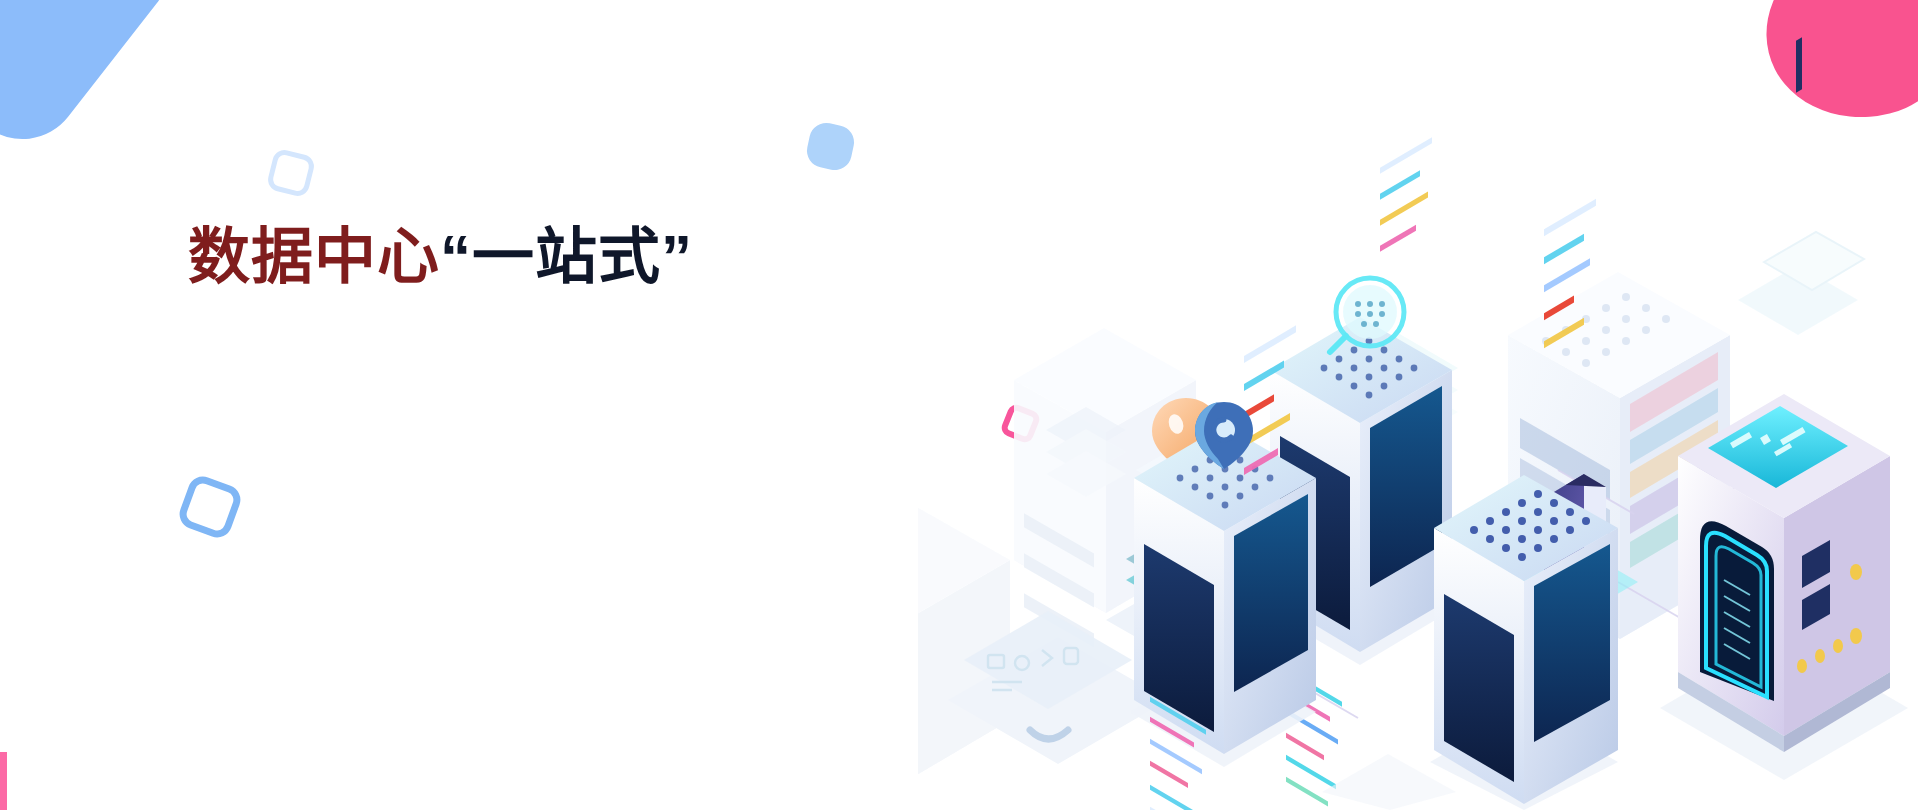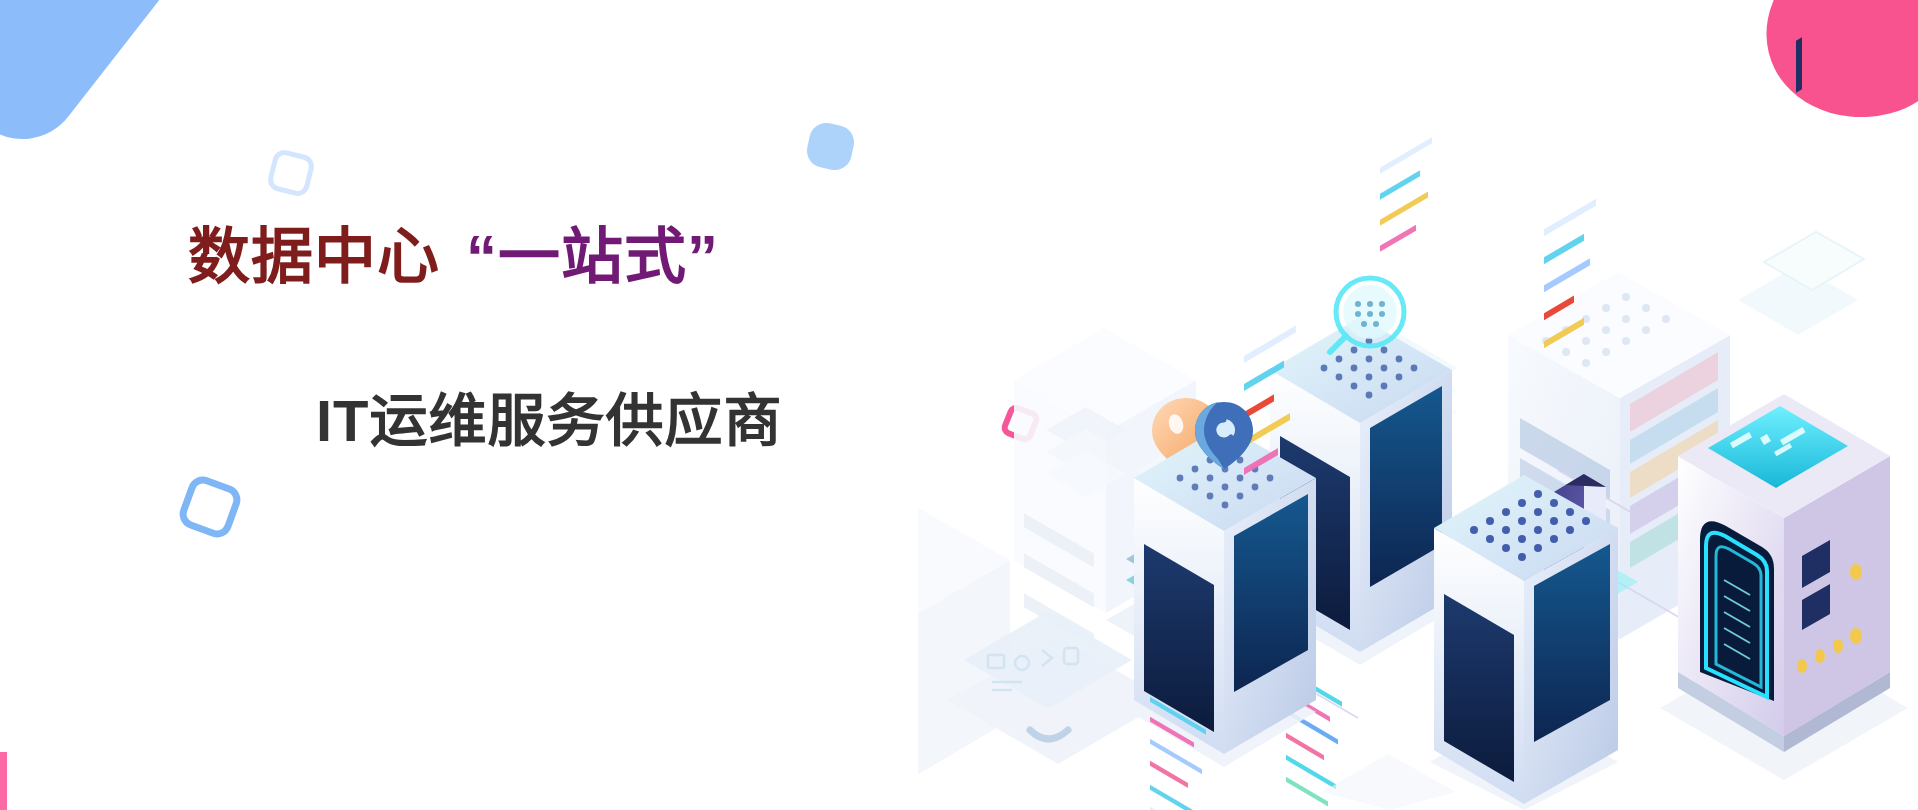--- a/index.html
+++ b/index.html
@@ -84,22 +84,21 @@
   }
   .line1 {
     font-size: 62px;
     font-weight: 700;
     line-height: 1.0;
     letter-spacing: 1px;
     white-space: nowrap;
   }
   .line1 .black { color: #7f1d1d; }
   .line1 .red {
-    color: #701a75;
-    margin-left: 26px;
+    color: #0f172a;
   }
   .line2 {
     margin-top: 104px;
     margin-left: 128px;
     font-size: 58px;
     font-weight: 700;
     color: #333333;
     letter-spacing: 1px;
     line-height: 1.0;
     white-space: nowrap;
@@ -126,21 +125,20 @@
   <div class="deco bar-bottomleft"></div>
   <div class="deco ring ring-blue-sm"></div>
   <div class="deco ring ring-blue-lg"></div>
   <div class="deco ring ring-pink"></div>
   <div class="deco dot-blue"></div>
 
   <div class="headline">
     <div class="line1">
       <span class="black">数据中心</span><span class="red">“一站式”</span>
     </div>
-    <div class="line2">IT运维服务供应商</div>
   </div>
 
   <div class="illustration">
     <svg viewBox="0 0 1000 810" xmlns="http://www.w3.org/2000/svg">
       <defs>
         <linearGradient id="gCase" x1="0" y1="0" x2="0" y2="1">
           <stop offset="0" stop-color="#ffffff"></stop>
             <stop offset="1" stop-color="#cfdcf2"></stop>
         </linearGradient>
         <linearGradient id="gCaseDark" x1="0" y1="0" x2="1" y2="1">

